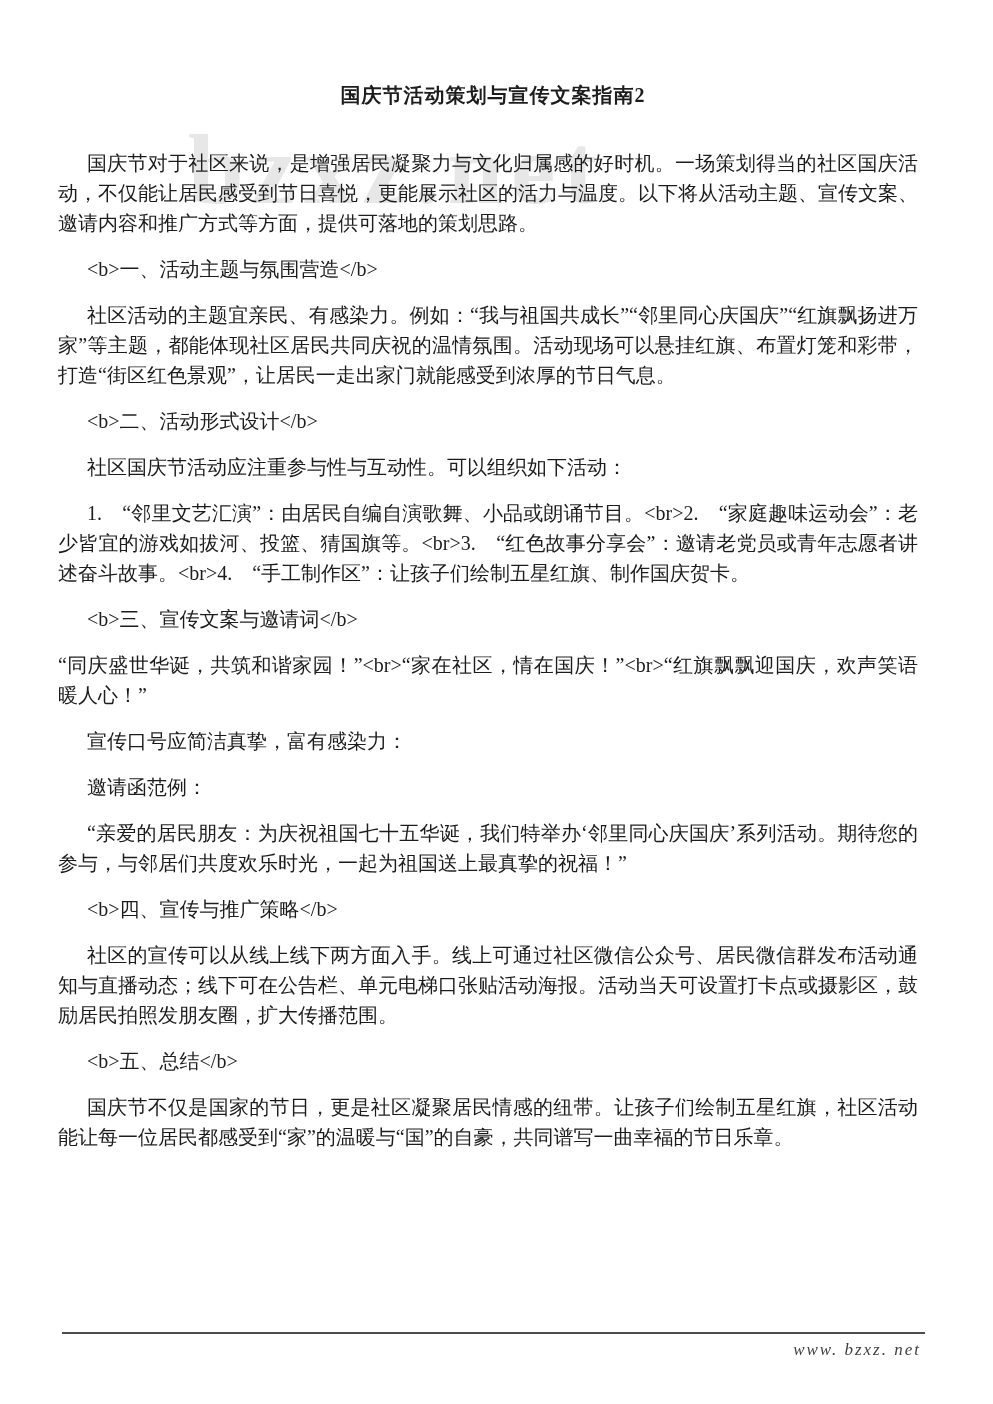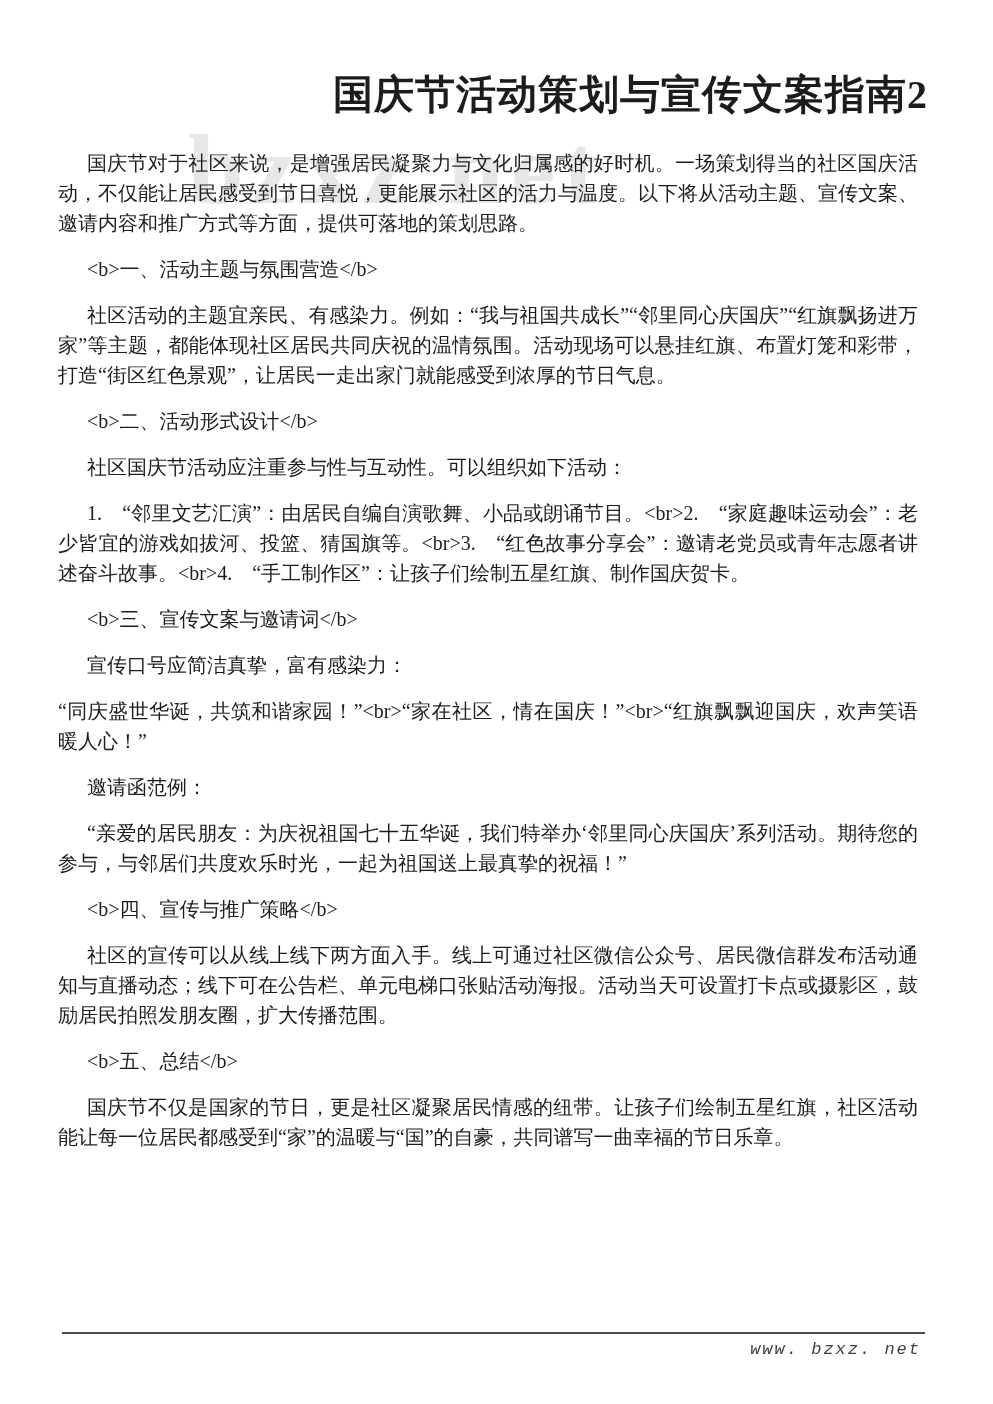--- a/index.html
+++ b/index.html
@@ -25,23 +25,23 @@
   }
   .doc {
     position: relative;
     z-index: 1;
     box-sizing: border-box;
     width: 993px;
     padding: 76px 65px 0 58px;
   }
   .title {
     margin: 0 0 34px 0;
-    font-size: 40px;
+    font-size: 20px;
     font-weight: bold;
-    text-align: right;
+    text-align: center;
     letter-spacing: 1px;
     line-height: 38px;
   }
   .para {
     margin: 0 10px 16px 0;
     font-size: 20px;
     line-height: 30px;
     text-align: justify;
     text-indent: 29px;
     word-break: break-all;
@@ -52,21 +52,21 @@
     left: 62px; right: 68px;
     top: 1332px;
     border-top: 2px solid #4d4d4d;
     z-index: 1;
   }
   .footer-site {
     position: absolute;
     right: 72px;
     top: 1340px;
     z-index: 1;
-    font-family: Liberation Mono, monospace;
+    font-family: Liberation Serif, serif;
     font-style: italic;
     font-size: 17px;
     letter-spacing: 2px;
     color: #3f3f3f;
   }
 </style>
 </head>
 <body>
 
 <div class="watermark" style="color: rgb(231, 231, 231);">bzxz.net</div>
@@ -74,22 +74,22 @@
 <div class="doc">
   <h1 class="title">国庆节活动策划与宣传文案指南2</h1>
 
   <p class="para">国庆节对于社区来说，是增强居民凝聚力与文化归属感的好时机。一场策划得当的社区国庆活动，不仅能让居民感受到节日喜悦，更能展示社区的活力与温度。以下将从活动主题、宣传文案、邀请内容和推广方式等方面，提供可落地的策划思路。</p>
   <p class="para">&lt;b&gt;一、活动主题与氛围营造&lt;/b&gt;</p>
   <p class="para">社区活动的主题宜亲民、有感染力。例如：“我与祖国共成长”“邻里同心庆国庆”“红旗飘扬进万家”等主题，都能体现社区居民共同庆祝的温情氛围。活动现场可以悬挂红旗、布置灯笼和彩带，打造“街区红色景观”，让居民一走出家门就能感受到浓厚的节日气息。</p>
   <p class="para">&lt;b&gt;二、活动形式设计&lt;/b&gt;</p>
   <p class="para">社区国庆节活动应注重参与性与互动性。可以组织如下活动：</p>
   <p class="para">1.　“邻里文艺汇演”：由居民自编自演歌舞、小品或朗诵节目。&lt;br&gt;2.　“家庭趣味运动会”：老少皆宜的游戏如拔河、投篮、猜国旗等。&lt;br&gt;3.　“红色故事分享会”：邀请老党员或青年志愿者讲述奋斗故事。&lt;br&gt;4.　“手工制作区”：让孩子们绘制五星红旗、制作国庆贺卡。</p>
   <p class="para">&lt;b&gt;三、宣传文案与邀请词&lt;/b&gt;</p>
+  <p class="para noindent">“同庆盛世华诞，共筑和谐家园！”&lt;br&gt;“家在社区，情在国庆！”&lt;br&gt;“红旗飘飘迎国庆，欢声笑语暖人心！”</p>
   <p class="para">宣传口号应简洁真挚，富有感染力：</p>
-  <p class="para noindent">“同庆盛世华诞，共筑和谐家园！”&lt;br&gt;“家在社区，情在国庆！”&lt;br&gt;“红旗飘飘迎国庆，欢声笑语暖人心！”</p>
   <p class="para">邀请函范例：</p>
   <p class="para">“亲爱的居民朋友：为庆祝祖国七十五华诞，我们特举办‘邻里同心庆国庆’系列活动。期待您的参与，与邻居们共度欢乐时光，一起为祖国送上最真挚的祝福！”</p>
   <p class="para">&lt;b&gt;四、宣传与推广策略&lt;/b&gt;</p>
   <p class="para">社区的宣传可以从线上线下两方面入手。线上可通过社区微信公众号、居民微信群发布活动通知与直播动态；线下可在公告栏、单元电梯口张贴活动海报。活动当天可设置打卡点或摄影区，鼓励居民拍照发朋友圈，扩大传播范围。</p>
   <p class="para">&lt;b&gt;五、总结&lt;/b&gt;</p>
   <p class="para">国庆节不仅是国家的节日，更是社区凝聚居民情感的纽带。让孩子们绘制五星红旗，社区活动能让每一位居民都感受到“家”的温暖与“国”的自豪，共同谱写一曲幸福的节日乐章。</p>
 </div>
 
 <div class="footer-rule"></div>
 <div class="footer-site">www. bzxz. net</div>

